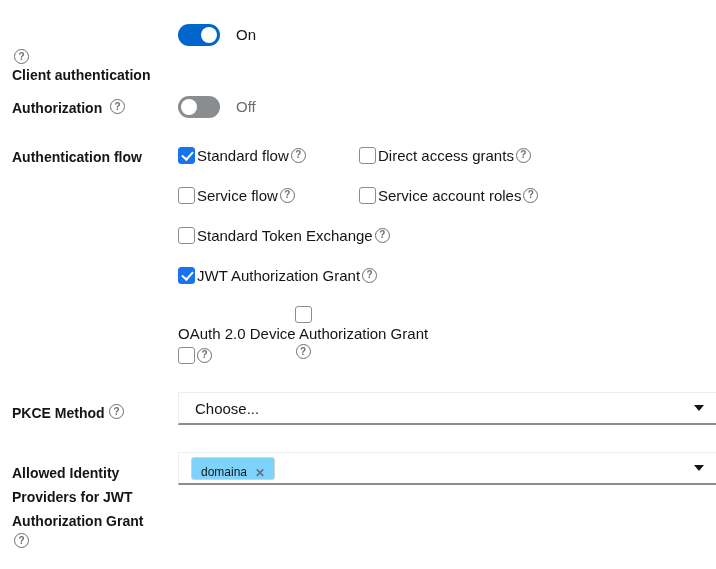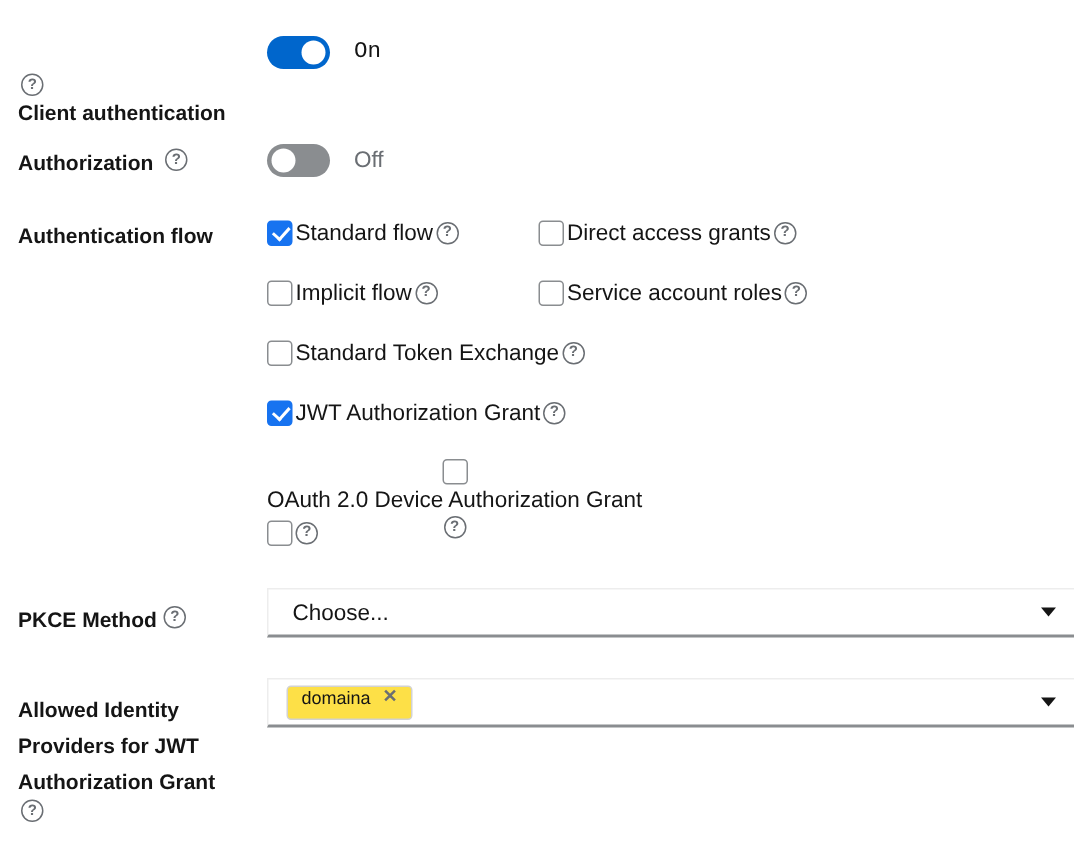--- a/index.html
+++ b/index.html
@@ -111,27 +111,27 @@
     margin-top:-3px;
     width:0; height:0;
     border-left:5px solid transparent;
     border-right:5px solid transparent;
     border-top:6px solid #151515;
   }
 
   
   .chip {
     display:inline-flex;
-    align-items:flex-start;
+    align-items:flex-end;
     gap:8px;
     height:23px;
     padding:0 9px;
     border:1px solid #d2d2d2;
     border-radius:3px;
-    background:#fde047;
+    background:#7dd3fc;
     margin-left:-4px;
   }
   .chip-text { font-size:12px; color:#151515; }
   .chip-close {
     font-size:12px;
     color:#6a6e73;
     font-weight:bold;
     cursor:pointer;
     line-height:1;
   }
@@ -139,21 +139,21 @@
 </head>
 <body>
 
 <div class="page">
 
   <div class="abs form-label" style="left:12px; top:24px;margin-top:39px;">Client authentication</div>
   <span class="abs help" style="left:14px; top:49px;">?</span>
   <div class="switch abs checked" style="left:178px; top:24px;">
     <span class="knob"></span>
   </div>
-  <span class="abs switch-label" style="left:236px; top:24px;font-family:Liberation Mono, monospace;">On</span>
+  <span class="abs switch-label" style="left:236px; top:24px;">On</span>
 
   <div class="abs form-label" style="left:12px; top:96px;">Authorization</div>
   <span class="abs help" style="left:110px; top:99px;">?</span>
   <div class="switch abs" style="left:178px; top:96px;">
     <span class="knob"></span>
   </div>
   <span class="abs switch-label muted" style="left:236px; top:96px;">Off</span>
 
   <div class="abs form-label" style="left:12px; top:145px;">Authentication flow</div>
 
@@ -166,21 +166,21 @@
     </div>
 
     <div class="cb-item" style="left:181px; top:0;">
       <span class="checkbox"></span>
       <span class="cb-label">Direct access grants</span>
       <span class="help">?</span>
     </div>
 
     <div class="cb-item" style="left:0; top:40px;">
       <span class="checkbox"></span>
-      <span class="cb-label">Implicit flow</span>
+      <span class="cb-label">Service flow</span>
       <span class="help">?</span>
     </div>
 
     <div class="cb-item" style="left:181px; top:40px;">
       <span class="checkbox"></span>
       <span class="cb-label">Service account roles</span>
       <span class="help">?</span>
     </div>
 
     <div class="cb-item" style="left:0; top:80px;">

